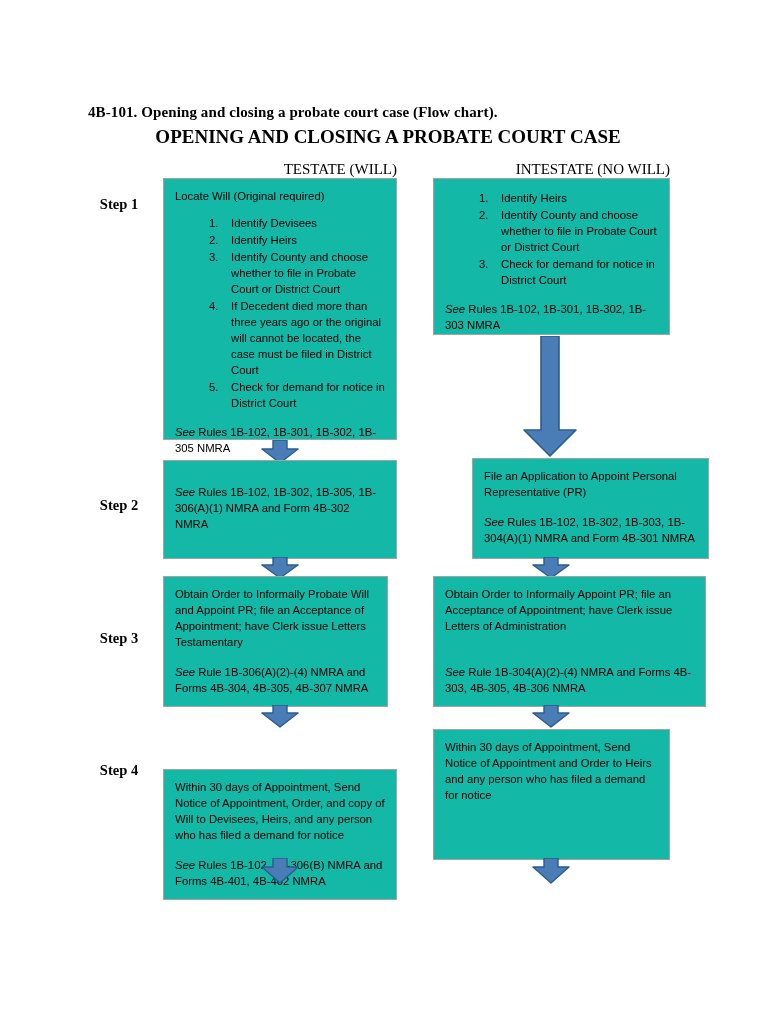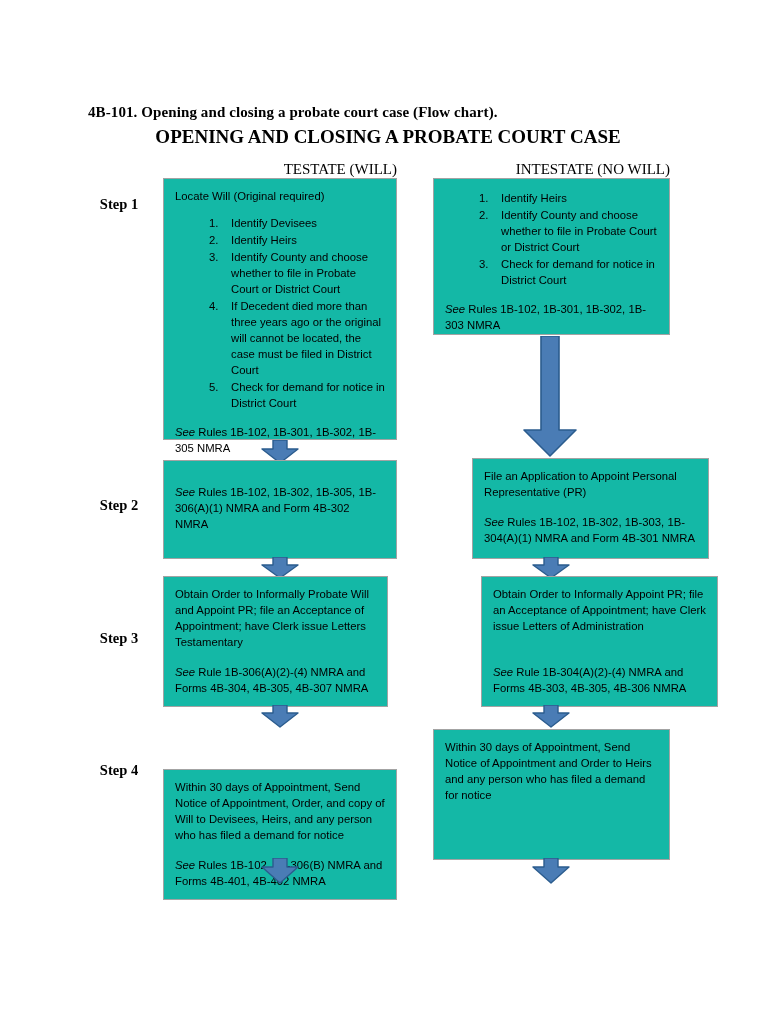--- a/index.html
+++ b/index.html
@@ -185,21 +185,21 @@
   <p class="lead">File an Application to Appoint Personal Representative (PR)</p>
   <p class="cite"><span class="see">See</span><span> Rules 1B-102, 1B-302, 1B-303, 1B-304(A)(1) NMRA and Form 4B-301 NMRA</span></p>
 </div>
 
 <div class="arrow" style="left:527px; top:557px;">
   <svg width="48" height="22" viewBox="0 0 48 22">
     <polygon points="17,0 31,0 31,8 42,8 24,21 6,8 17,8" fill="#4a7cb5" stroke="#2b5c8e" stroke-width="1.4" stroke-linejoin="round"></polygon>
   </svg>
 </div>
 
-<div class="node compact" style="left:433px; top:576px; width:237px; height:131px;margin-left:48px;">
+<div class="node compact" style="left:433px; top:576px; width:273px; height:131px;">
   <p class="lead">Obtain Order to Informally Appoint PR; file an Acceptance of Appointment; have Clerk issue Letters of Administration</p>
   <p class="cite" style="margin-top:30px;"><span class="see">See</span><span> Rule 1B-304(A)(2)-(4) NMRA and Forms 4B-303, 4B-305, 4B-306 NMRA</span></p>
 </div>
 
 <div class="arrow" style="left:527px; top:705px;">
   <svg width="48" height="23" viewBox="0 0 48 23">
     <polygon points="17,0 31,0 31,8 42,8 24,22 6,8 17,8" fill="#4a7cb5" stroke="#2b5c8e" stroke-width="1.4" stroke-linejoin="round"></polygon>
   </svg>
 </div>
 

